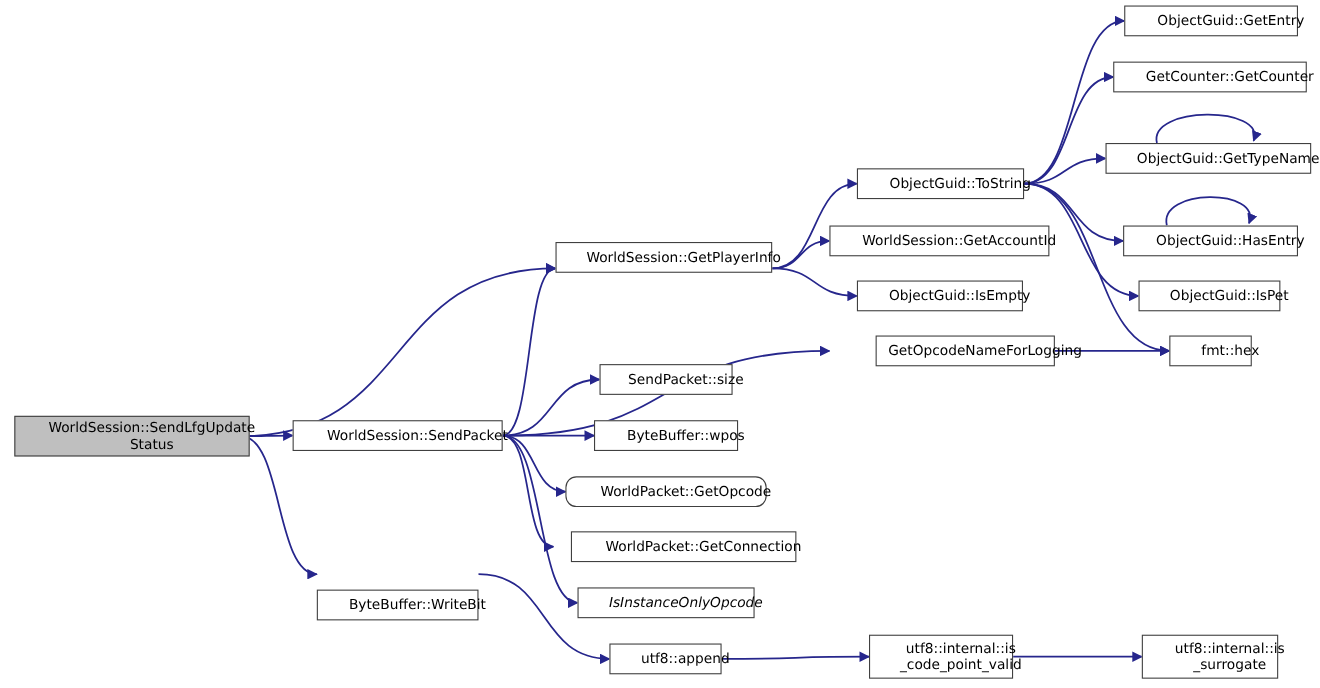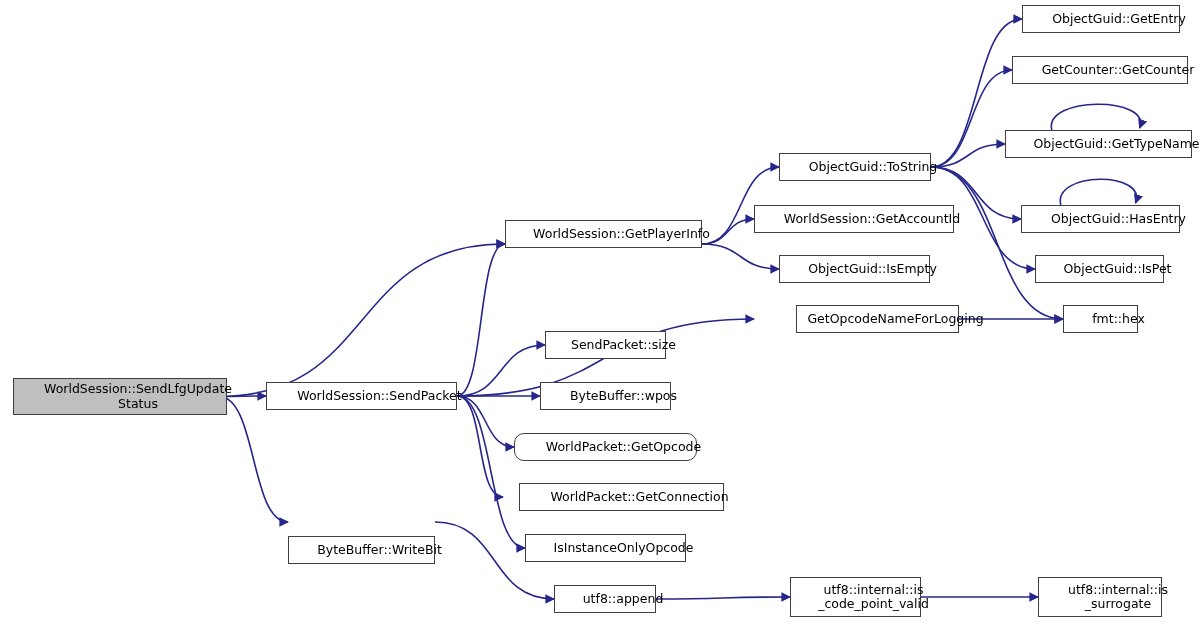--- a/index.html
+++ b/index.html
@@ -53,21 +53,21 @@
   <div id="node-layer">
       <div class="node root" style="left: 13px; top: 378px; width: 214px; height: 37px;"><span>WorldSession::SendLfgUpdate
 Status</span></div>
       <div class="node" style="left: 266px; top: 382px; width: 191px; height: 28px;"><span>WorldSession::SendPacket</span></div>
       <div class="node" style="left: 288px; top: 508px; width: 147px; height: 28px; margin-top: 28px;"><span>ByteBuffer::WriteBit</span></div>
       <div class="node" style="left: 505px; top: 220px; width: 197px; height: 28px;"><span>WorldSession::GetPlayerInfo</span></div>
       <div class="node" style="left: 545px; top: 331px; width: 121px; height: 28px;"><span>SendPacket::size</span></div>
       <div class="node" style="left: 540px; top: 382px; width: 131px; height: 28px;"><span>ByteBuffer::wpos</span></div>
       <div class="node" style="left: 514px; top: 433px; width: 183px; height: 28px; border-radius: 10px;"><span>WorldPacket::GetOpcode</span></div>
       <div class="node" style="left: 519px; top: 483px; width: 205px; height: 28px;"><span>WorldPacket::GetConnection</span></div>
-      <div class="node" style="left: 525px; top: 534px; width: 161px; height: 28px;"><span>IsInstanceOnlyOpcode</span></div>
+      <div class="node" style="left: 525px; top: 534px; width: 161px; height: 28px; font-style: italic;"><span>IsInstanceOnlyOpcode</span></div>
       <div class="node" style="left: 554px; top: 585px; width: 102px; height: 28px;"><span>utf8::append</span></div>
       <div class="node" style="left: 779px; top: 153px; width: 152px; height: 28px;"><span>ObjectGuid::ToString</span></div>
       <div class="node" style="left: 754px; top: 205px; width: 200px; height: 28px;"><span>WorldSession::GetAccountId</span></div>
       <div class="node" style="left: 779px; top: 255px; width: 151px; height: 28px;"><span>ObjectGuid::IsEmpty</span></div>
       <div class="node" style="left: 796px; top: 305px; width: 163px; height: 28px;"><span>GetOpcodeNameForLogging</span></div>
       <div class="node" style="left: 1022px; top: 5px; width: 158px; height: 28px;"><span>ObjectGuid::GetEntry</span></div>
       <div class="node" style="left: 1012px; top: 56px; width: 176px; height: 28px;"><span>GetCounter::GetCounter</span></div>
       <div class="node" style="left: 1005px; top: 130px; width: 187px; height: 28px;"><span>ObjectGuid::GetTypeName</span></div>
       <div class="node" style="left: 1021px; top: 205px; width: 159px; height: 28px;"><span>ObjectGuid::HasEntry</span></div>
       <div class="node" style="left: 1035px; top: 255px; width: 129px; height: 28px;"><span>ObjectGuid::IsPet</span></div>

